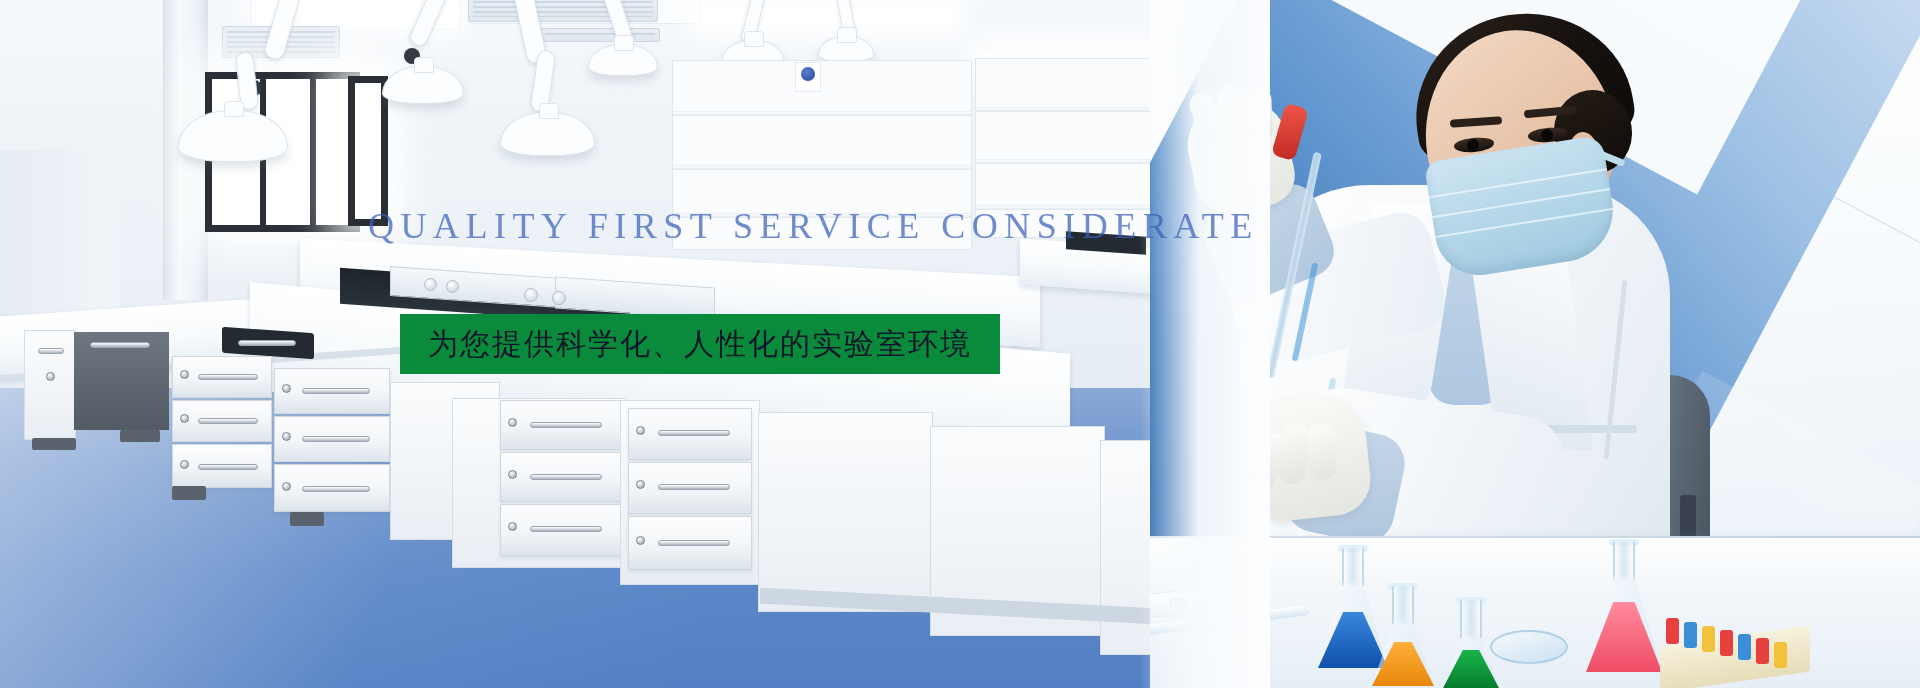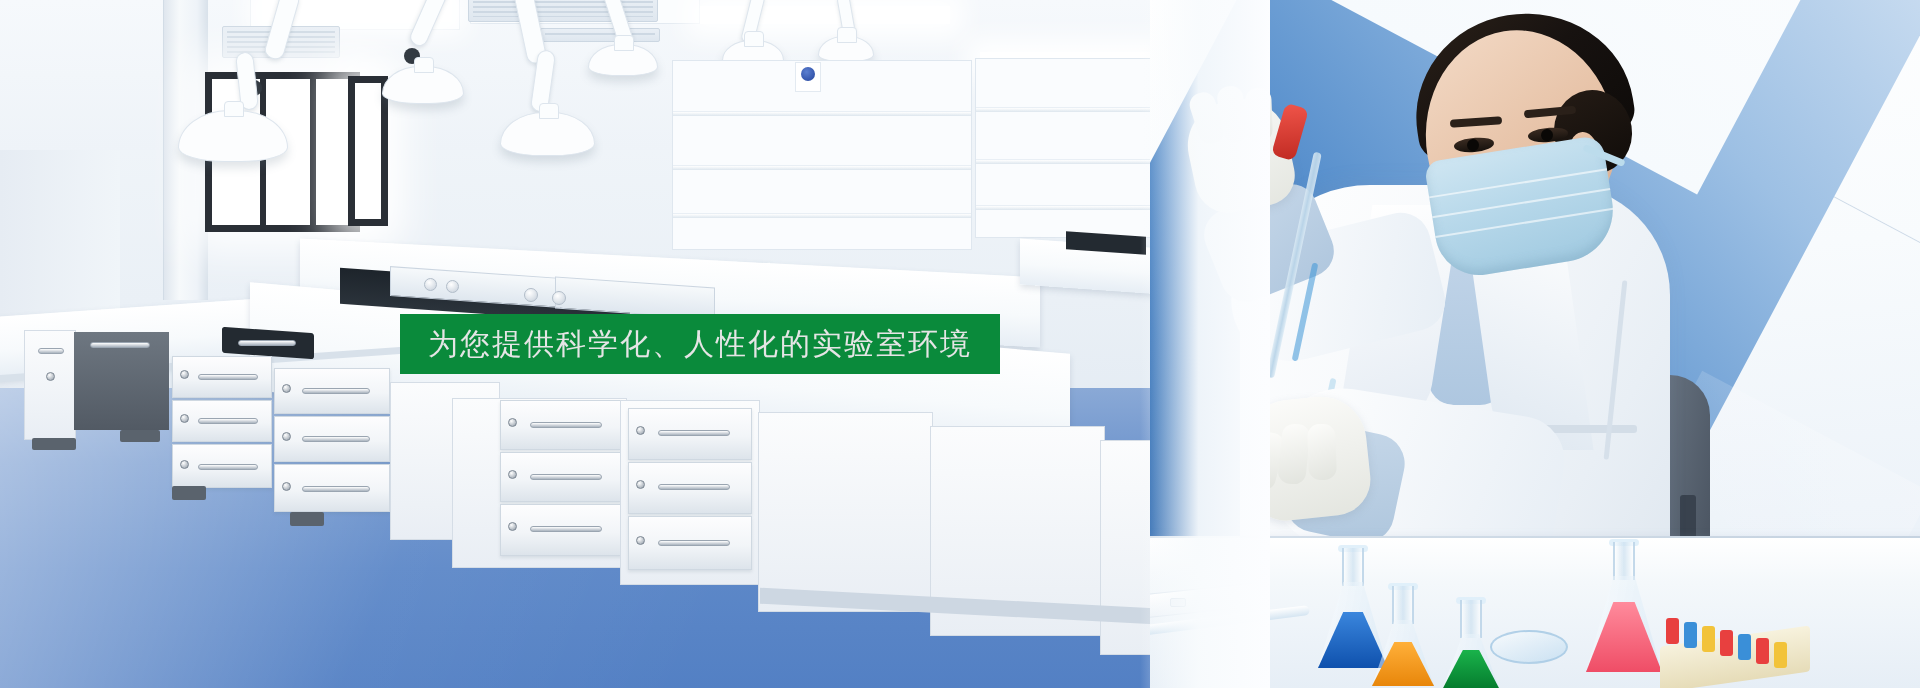--- a/index.html
+++ b/index.html
@@ -250,21 +250,21 @@
       text-shadow:0 1px 2px rgba(255,255,255,.55);
   }
   .greenbar {
       position:absolute; left:400px; top:314px;
       width:600px; height:60px;
       background:#0a8a3b;
       display:flex; align-items:center; justify-content:center;
   }
   .greenbar span {
       font-family:"Liberation Sans", sans-serif;
-      font-size:30px; color:#e5e5e5; letter-spacing:2px; white-space:nowrap;
+      font-size:30px; color:#0f172a; letter-spacing:2px; white-space:nowrap;
   }
 </style>
 </head>
 <body>
 
 <div id="banner">
 
   <div class="lab">
 
     <div class="wall-back"></div>
@@ -508,20 +508,21 @@
     <div class="tube" style="left:552px;top:626px;background:#f2c33a;"></div>
     <div class="tube" style="left:570px;top:630px;background:#e8403f;"></div>
     <div class="tube" style="left:588px;top:634px;background:#3a8fd8;"></div>
     <div class="tube" style="left:606px;top:638px;background:#e8403f;"></div>
     <div class="tube" style="left:624px;top:642px;background:#f2c33a;"></div>
   </div>
 
   <div class="seam"></div>
 
   <div class="overlay">
+    <div class="eng">QUALITY FIRST SERVICE CONSIDERATE</div>
 
 
     <div class="greenbar">
       <span>为您提供科学化、人性化的实验室环境</span>
     </div>
   </div>
 
 </div>
 
 </body></html>

